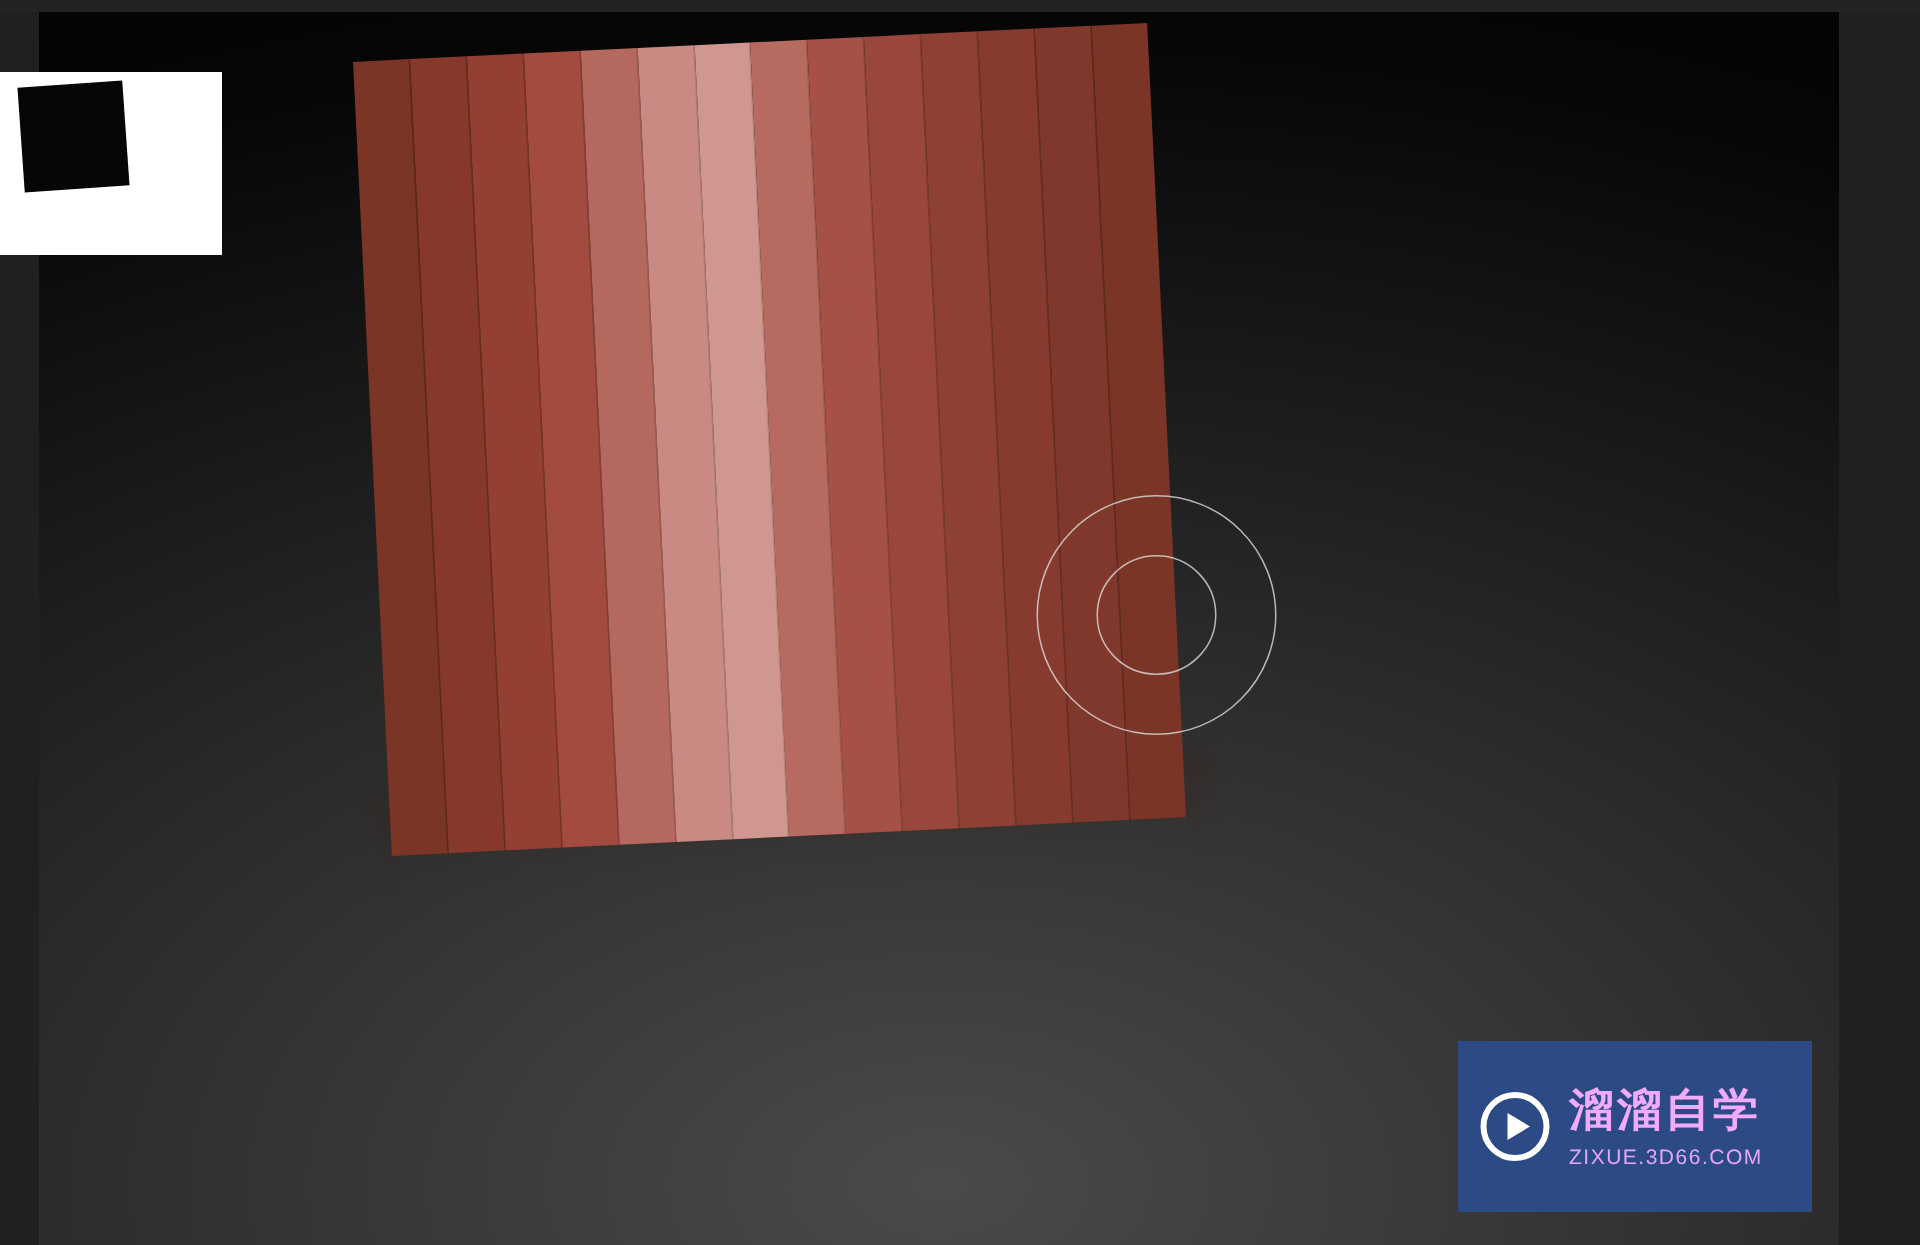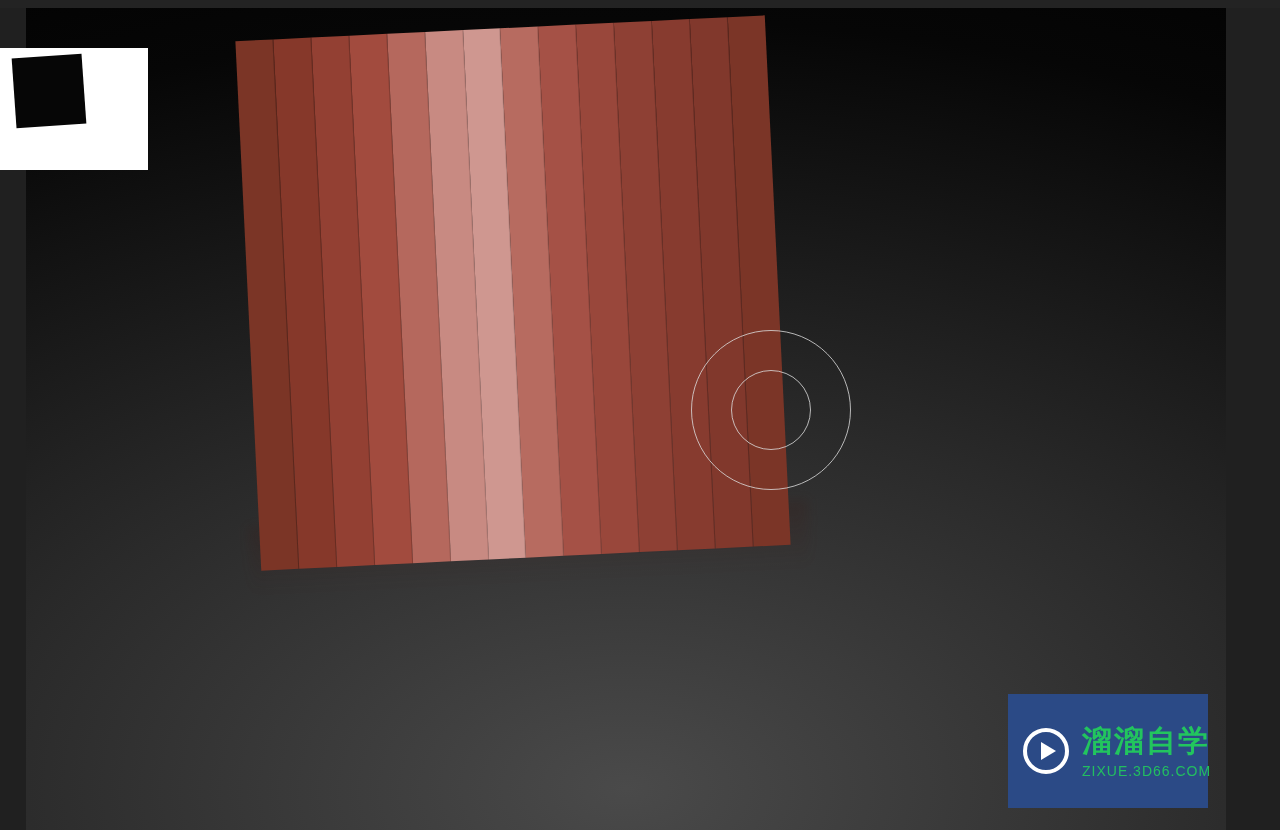--- a/index.html
+++ b/index.html
@@ -128,28 +128,28 @@
     height: 70px;
     background: #060606;
     transform: rotate(-4deg);
   }
 
   
   .watermark {
     position: absolute;
     right: 72px;
     bottom: 22px;
-    width: 200px;
+    width: 236px;
     height: 114px;
     background: #2b4a86;
     display: flex;
     align-items: center;
     padding: 0 14px;
     box-sizing: border-box;
-    color: #22c55e;
+    color: #f0abfc;
   }
   .watermark .play-icon {
     width: 48px;
     height: 48px;
     flex: 0 0 48px;
     margin-right: 12px;
   }
   .watermark .txt {
     display: flex;
     flex-direction: column;

